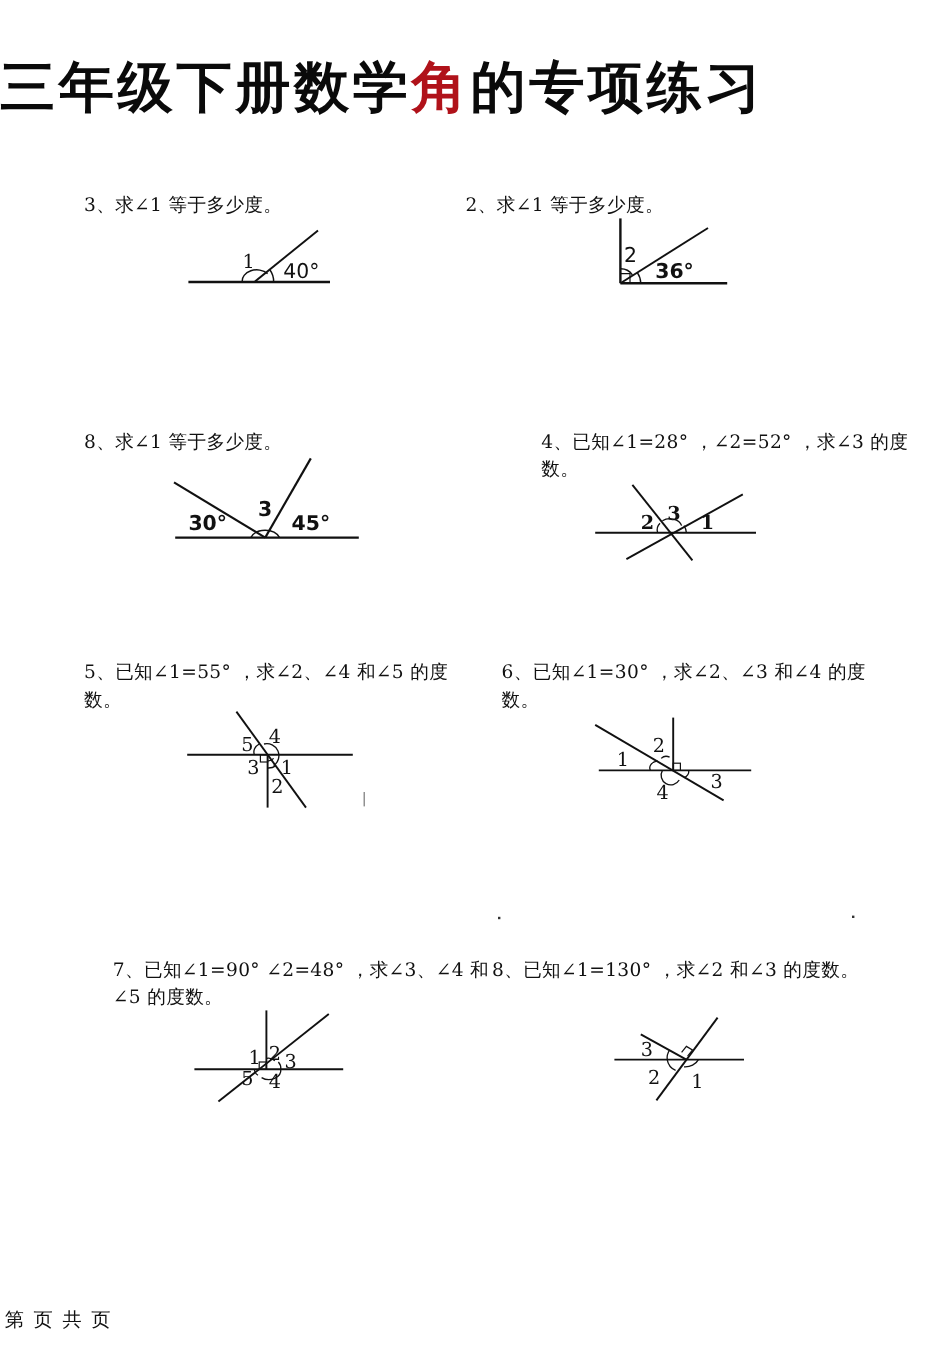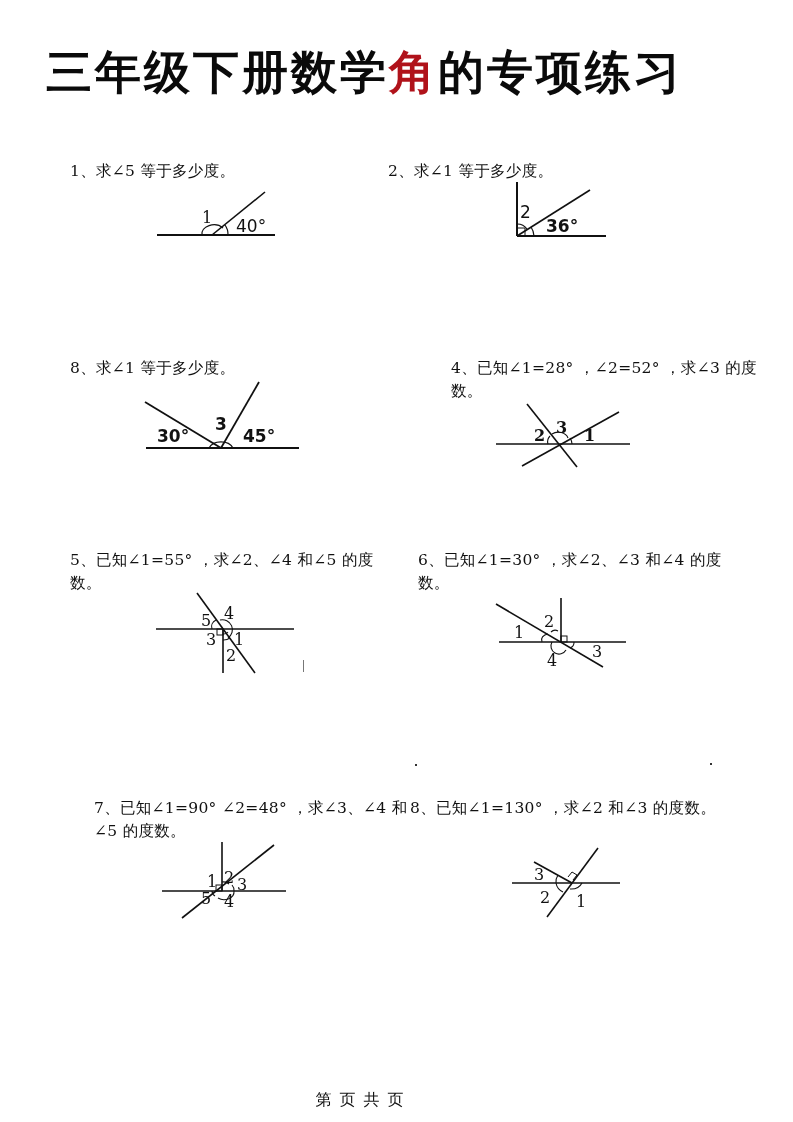--- a/index.html
+++ b/index.html
@@ -1,38 +1,38 @@
 <!DOCTYPE html>
 <html><head>
 <meta charset="utf-8">
 <style>
   html, body { margin: 0; padding: 0; background: #ffffff; }
   body { width: 793px; height: 1122px; position: relative; overflow: hidden;
          font-family: "DejaVu Serif", "Liberation Serif", serif; color: #111; }
-  .title { position: absolute; top: 42px; left: 0; width: 729px; text-align: center;
+  .title { position: absolute; top: 42px; left: 0; width: 729px; text-align: left;
            font-family: "DejaVu Sans", "Liberation Sans", sans-serif; font-weight: bold;
            font-size: 46px; letter-spacing: 3px; color: #0a0a0a; line-height: 60px; }
   .title .accent { color: #b0121a; }
   .problem { position: absolute; width: 320px; }
   .ptext { font-size: 15.5px; line-height: 23px; letter-spacing: 0.3px; }
   .fig { position: absolute; }
   .fig svg { overflow: visible; }
   .lbl { font-family: "DejaVu Serif", "Liberation Serif", serif; font-size: 16px; fill: #111; }
   .lbl-sans { font-family: "DejaVu Sans", "Liberation Sans", sans-serif; font-size: 17px; fill: #111; }
-  .footer { position: absolute; top: 1090px; left: 0; width: 719px; text-align: center;
+  .footer { position: absolute; top: 1090px; left: 0; width: 719px; text-align: left;
             font-family: "DejaVu Sans", "Liberation Sans", sans-serif; font-size: 16px; word-spacing: 6px; }
   .footer span { margin: 0 4px; }
 </style>
 </head>
 <body>
 
 <div class="title"><span>三年级下册数学</span><span class="accent">角</span><span>的专项练习</span></div>
 
 <div class="problem" style="left:70px; top:160px;">
-  <div class="ptext">1、求∠5 等于多少度。</div>
+  <div class="ptext">3、求∠1 等于多少度。</div>
 </div>
 <div class="fig" style="left:155px; top:188px;">
   <svg width="125" height="55" viewBox="0 0 125 55">
     <line x1="2" y1="47" x2="120" y2="47" stroke="#111" stroke-width="2"></line>
     <line x1="57" y1="47" x2="110" y2="4" stroke="#111" stroke-width="1.6"></line>
     <path d="M 47 47 A 12 9 0 0 1 68 40" fill="none" stroke="#111" stroke-width="1.2"></path>
     <path d="M 73 47 A 16 16 0 0 0 70 37" fill="none" stroke="#111" stroke-width="1.2"></path>
     <text class="lbl" x="47" y="35">1</text>
     <text class="lbl-sans" x="81" y="44" font-size="15">40°</text>
   </svg>

